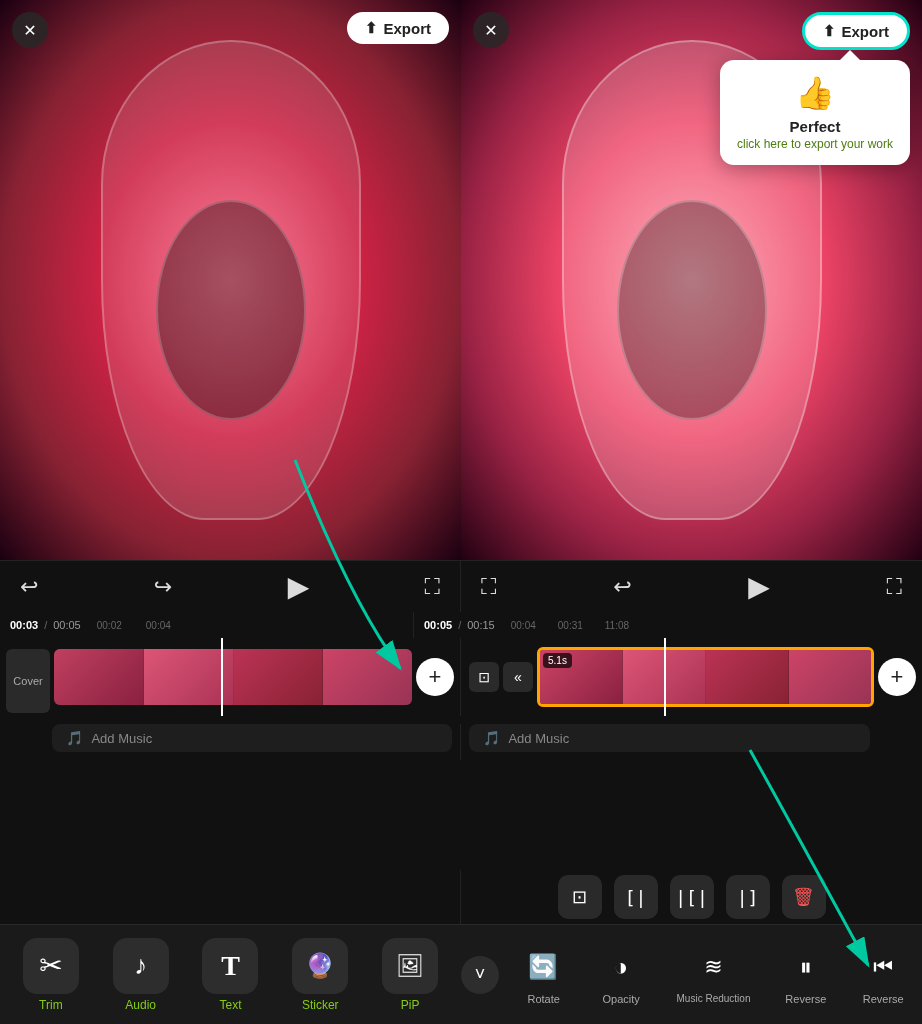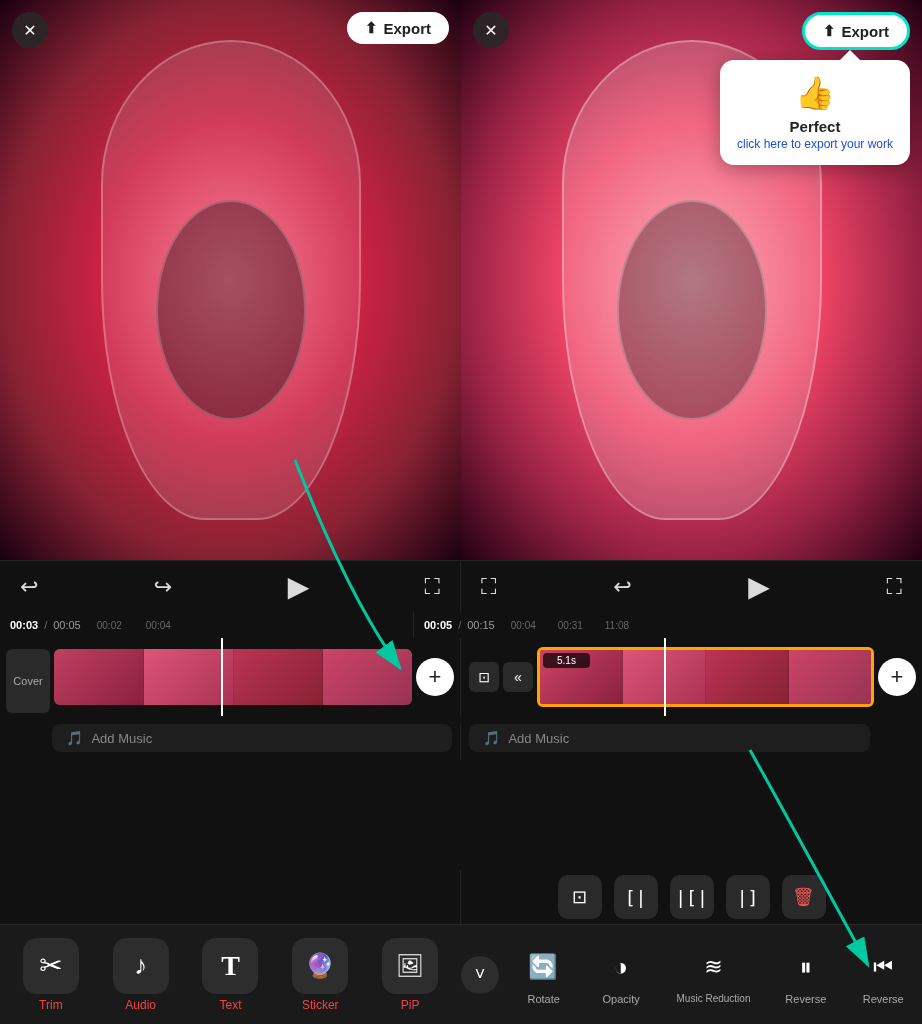--- a/index.html
+++ b/index.html
@@ -87,21 +87,21 @@
 
     .tooltip-title {
       font-size: 15px;
       font-weight: 700;
       color: #222;
       display: block;
     }
 
     .tooltip-sub {
       font-size: 12px;
-      color: #1d4ed8;
+      color: #4d7c0f;
       display: block;
       margin-top: 2px;
     }
 
     
     .tooltip::before {
       content: '';
       position: absolute;
       top: -10px;
       right: 50px;
@@ -251,21 +251,21 @@
       border-radius: 14px;
       display: flex;
       align-items: center;
       justify-content: center;
       font-size: 26px;
       color: #fff;
     }
 
     .tool-btn-label {
       font-size: 12px;
-      color: #ef4444;
+      color: #84cc16;
     }
 
     .collapse-arrow {
       width: 38px;
       height: 38px;
       background: #2d2d2d;
       border-radius: 50%;
       display: flex;
       align-items: center;
       justify-content: center;
@@ -422,21 +422,21 @@
         <div style="width:30px;height:30px;background:#2a2a2a;border-radius:6px;display:flex;align-items:center;justify-content:center;color:#fff;font-size:14px;">⊡</div>
         <div style="width:30px;height:30px;background:#2a2a2a;border-radius:6px;display:flex;align-items:center;justify-content:center;color:#fff;font-size:14px;">«</div>
       </div>
 
       <div style="flex:1;height:60px;background:#553344;display:flex;margin:0 4px;border-radius:6px;overflow:hidden;border:3px solid #ffa500;position:relative;">
         <div style="flex:1;background:linear-gradient(135deg,#cc4466,#8a2040);border-right:1px solid rgba(0,0,0,0.3);"></div>
         <div style="flex:1;background:linear-gradient(135deg,#dd5577,#aa3355);border-right:1px solid rgba(0,0,0,0.3);"></div>
         <div style="flex:1;background:linear-gradient(135deg,#bb3355,#882233);border-right:1px solid rgba(0,0,0,0.3);"></div>
         <div style="flex:1;background:linear-gradient(135deg,#cc4466,#993355);"></div>
 
-        <div style="position:absolute;top:3px;left:3px;background:rgba(0,0,0,0.7);color:#fff;font-size:10px;padding:2px 14px;border-radius:4px;">5.1s</div>
+        <div style="position:absolute;top:3px;left:3px;background:rgba(0,0,0,0.7);color:#fff;font-size:10px;padding:2px 5px;border-radius:4px;">5.1s</div>
       </div>
 
       <div class="add-clip-btn">+</div>
 
       <div style="position:absolute;left:44%;top:0;bottom:0;width:2px;background:#fff;z-index:5;"></div>
     </div>
   </div>
 
   <div style="display:flex;width:100%;height:48px;background:#111;padding:6px 0;gap:0;">
 

